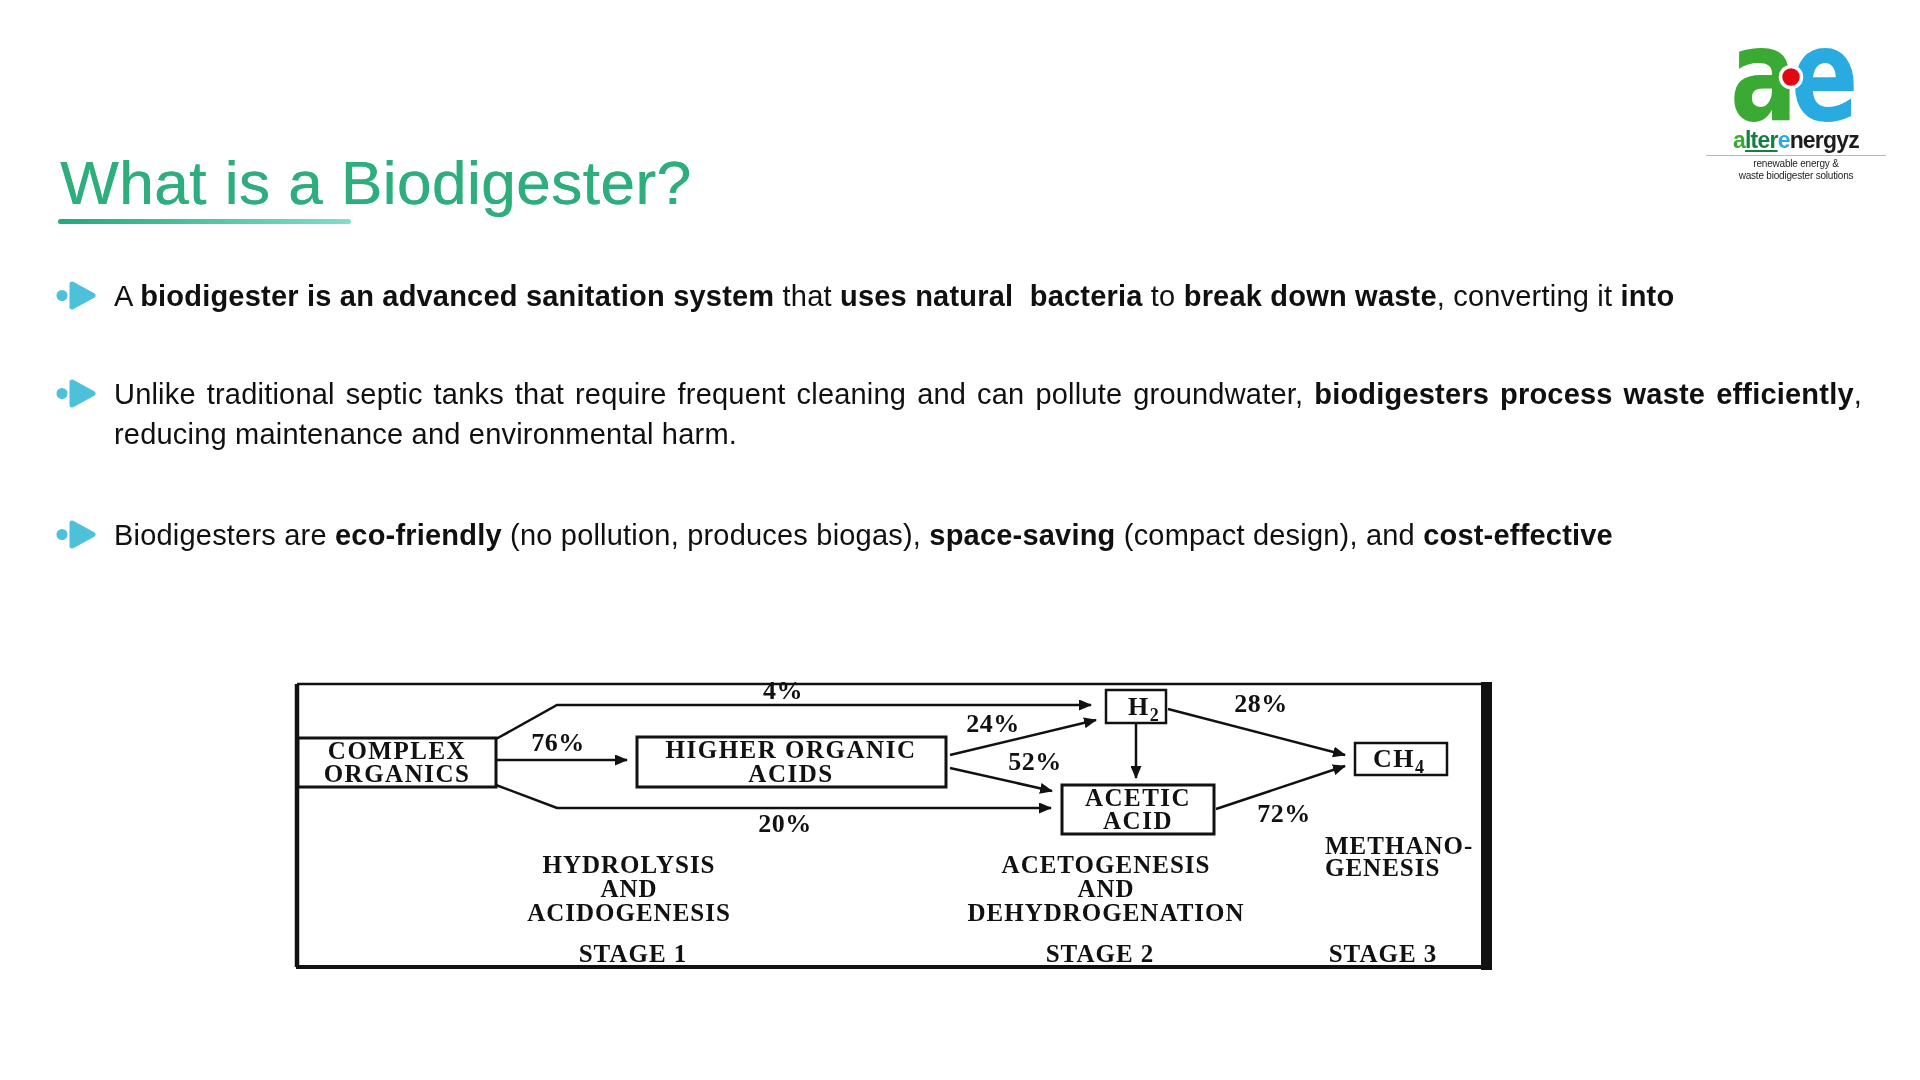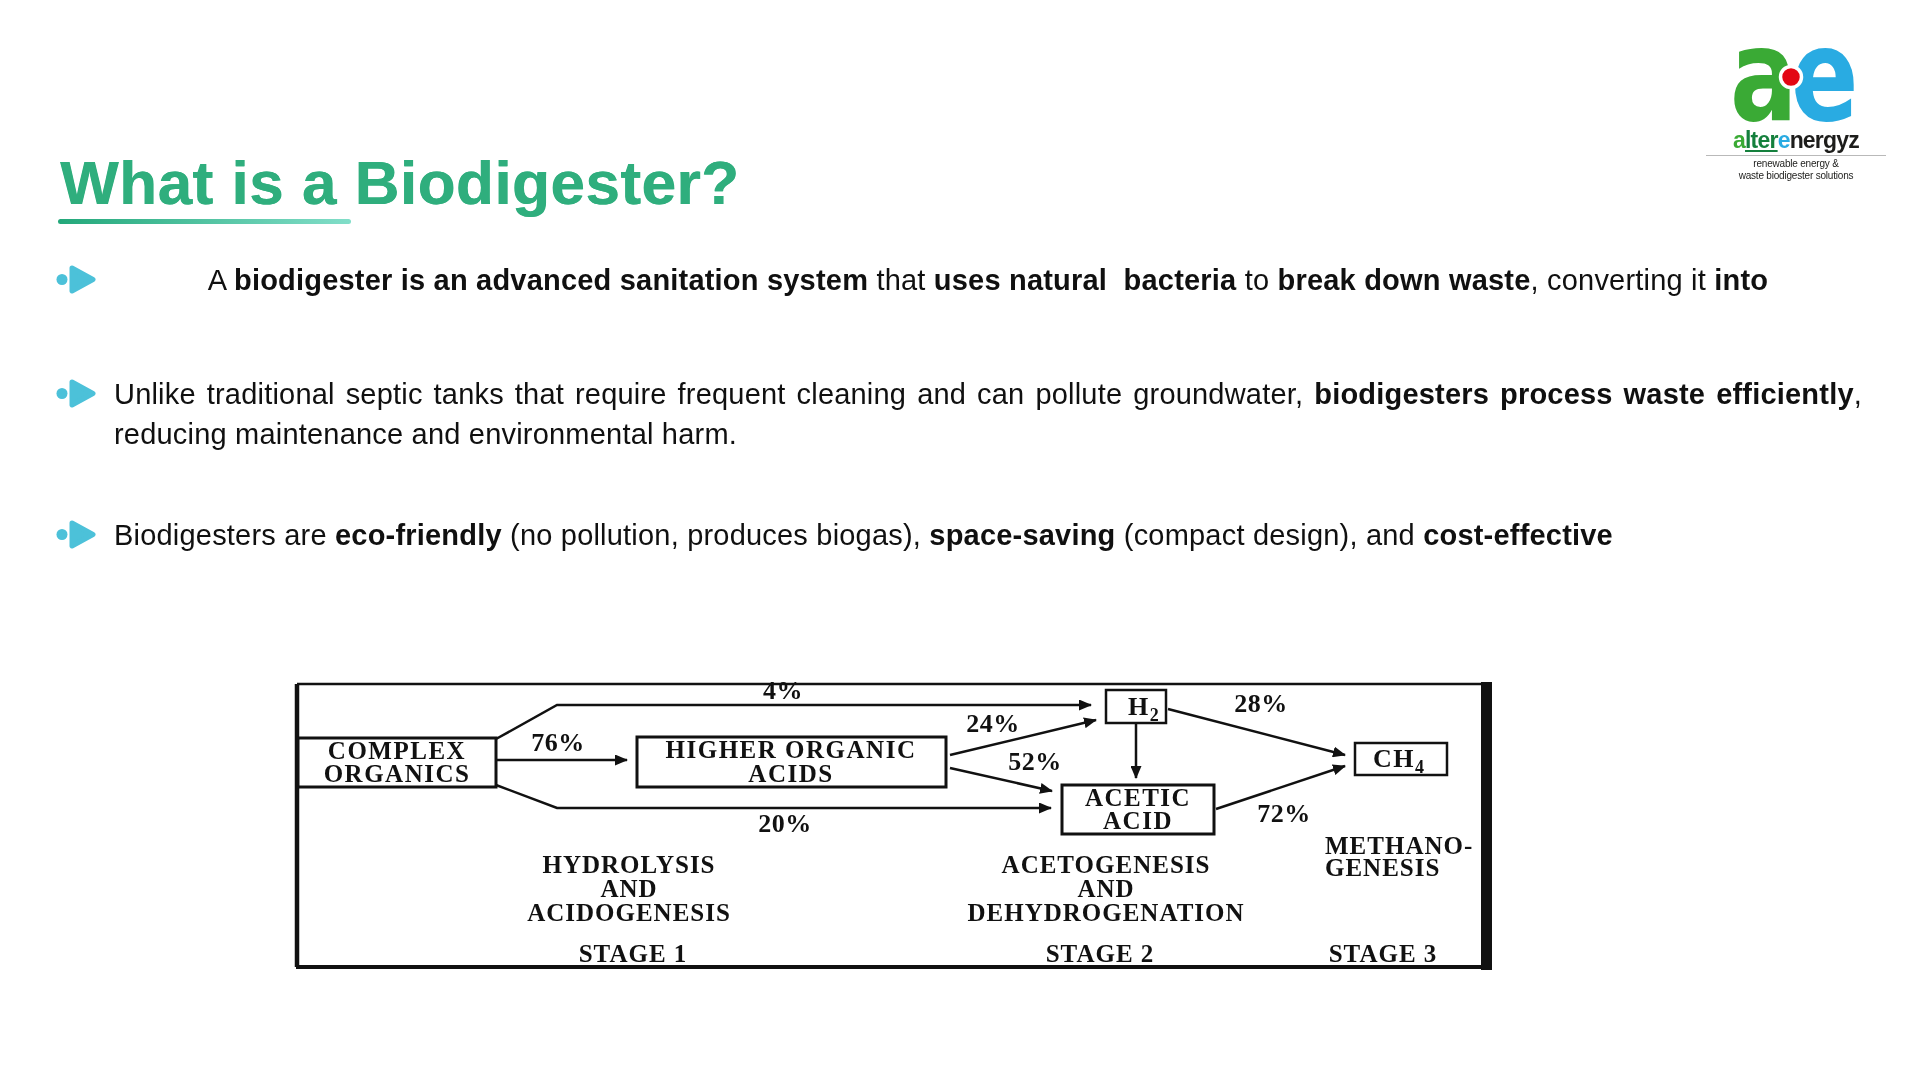--- a/index.html
+++ b/index.html
@@ -3,21 +3,21 @@
 <meta charset="utf-8">
 <style>
   html,body{margin:0;padding:0;background:#e8e8e8;}
   #slide{
     position:relative;width:1920px;height:1080px;background:#ffffff;
     overflow:hidden;font-family:"Liberation Sans",sans-serif;
   }
   
   #page-title{
     position:absolute;left:60px;top:108px;
-    font-size:62px;font-weight:700;line-height:1.05;
+    font-size:62px;font-weight:400;line-height:1.05;
     color:#2FAE7D;letter-spacing:0.5px;
     text-shadow:0.6px 0 0 currentColor;
   }
   #title-underline{
     position:absolute;left:58px;top:219px;width:293px;height:5px;
     background:linear-gradient(to right,#23A87A,#82DEC9);border-radius:3px;
   }
   
   #logo{position:absolute;left:1700px;top:30px;width:192px;text-align:center;}
   #logo-mark{display:block;margin:0 auto;}
@@ -32,21 +32,21 @@
   }
   
   .bullet{position:absolute;left:56px;right:58px;}
   .bullet-icon{position:absolute;left:0;top:4px;}
   .bullet-text{
     margin:0 0 0 58px;font-size:29px;line-height:40px;color:#101010;
     letter-spacing:0.2px;
   }
   .bullet-text b{font-weight:700;}
   .justified{text-align:justify;}
-  #bullet-1{top:260px;text-align:center;}
+  #bullet-1{top:276px;}
   #bullet-2{top:374px;}
   #bullet-3{top:515px;}
   
   #diagram{position:absolute;left:293px;top:681px;width:1205px;height:295px;}
   #diagram svg{display:block;width:100%;height:100%;}
   .dg-line{stroke:#111;stroke-width:2.5;fill:none;}
   .dg-box{fill:#fff;stroke:#111;}
   .dg-text{
     font-family:"Liberation Serif","DejaVu Serif",serif;font-weight:700;
     fill:#111;letter-spacing:1.5px;

